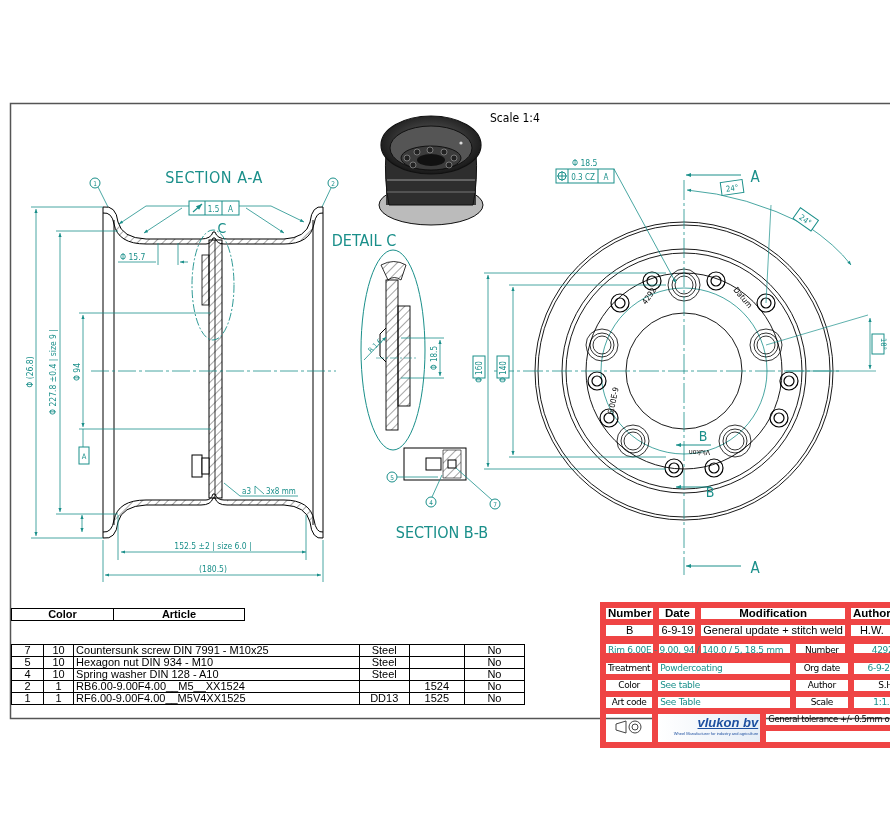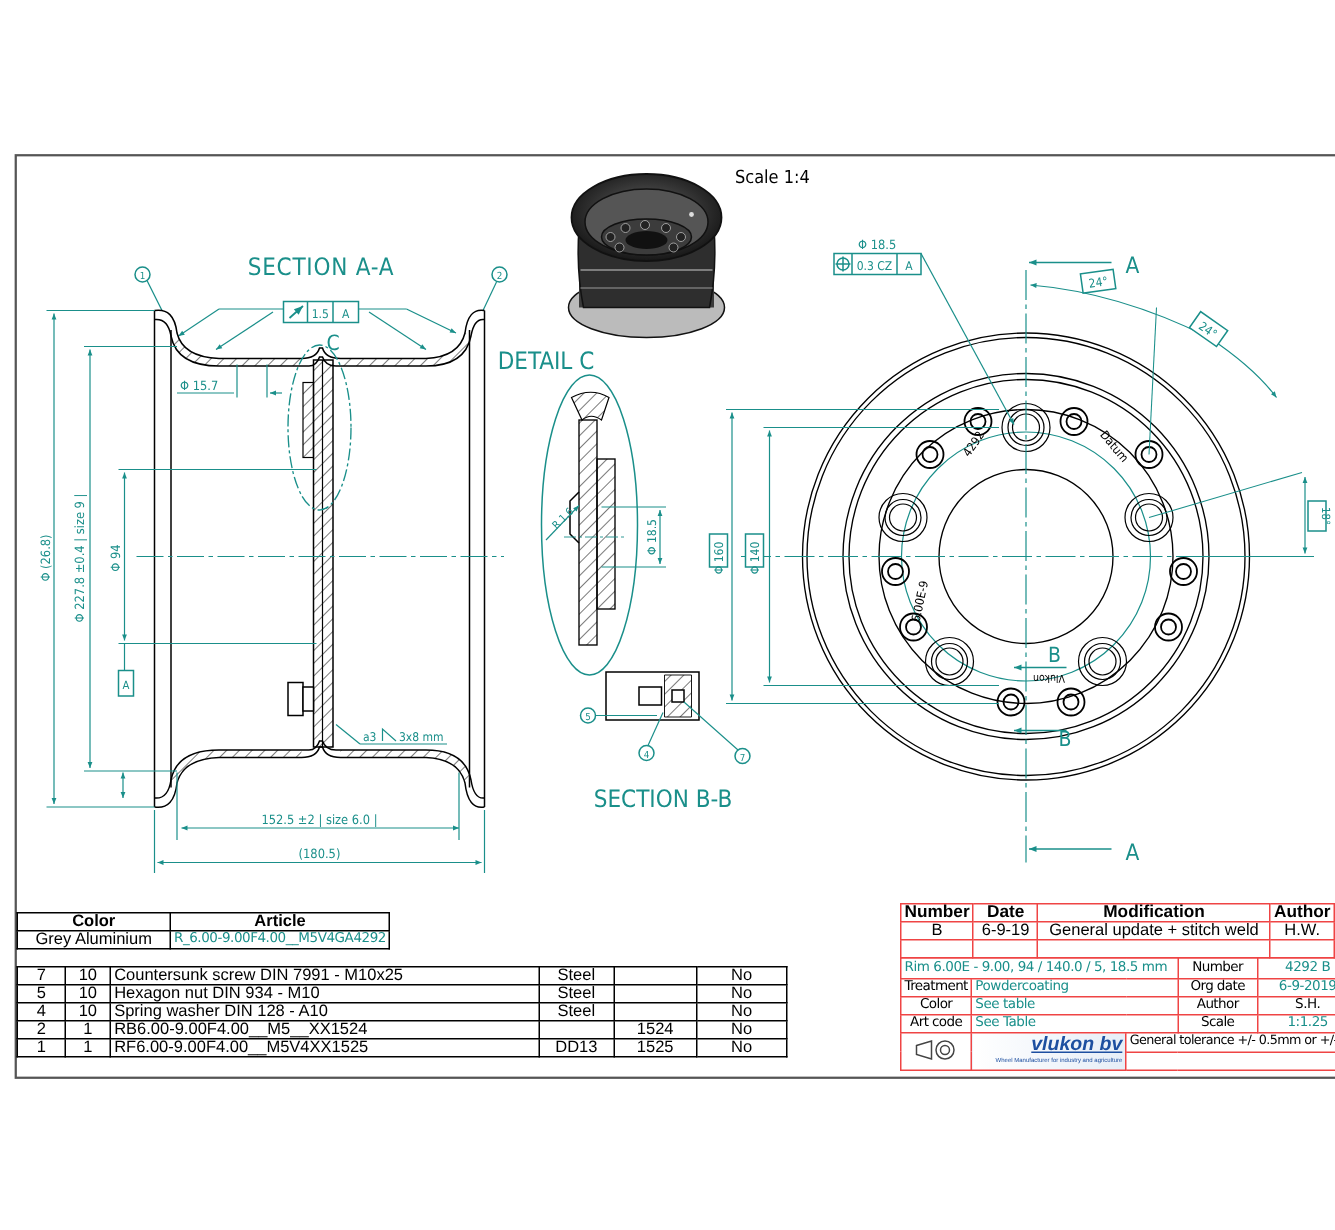--- a/index.html
+++ b/index.html
@@ -6,21 +6,21 @@
   body { width:890px; height:820px; position:relative; overflow:hidden; font-family:"Liberation Sans", sans-serif; }
   #sheet { position:absolute; left:6px; top:0; width:890px; height:820px; }
   svg text { font-family:"DejaVu Sans Condensed","DejaVu Sans", sans-serif; }
   .teal { fill:#1a8f8a; }
   table.bom { position:absolute; border-collapse:collapse; font-family:"Liberation Sans", sans-serif; font-size:11px; }
   table.bom td { border:1px solid #000; padding:0 2px; line-height:11px; height:11px; white-space:nowrap; }
   table.bom td.c { text-align:center; }
   table.bom td.h { font-weight:bold; text-align:center; }
   .tealtxt { color:#1a8f8a; font-family:"DejaVu Sans", sans-serif; font-size:9px; letter-spacing:-0.3px; }
   .tb { position:absolute; border-collapse:collapse; font-size:11px; }
-  .tb td { border:1px solid #ef4444; padding:0 2px; line-height:11px; height:11px; white-space:nowrap; }
+  .tb td { border:6px solid #ef4444; padding:0 2px; line-height:11px; height:11px; white-space:nowrap; }
   .tb td.h { font-weight:bold; text-align:center; font-size:11.5px; }
   .tb td.c { text-align:center; }
   .lbl { font-family:"DejaVu Sans", sans-serif; font-size:9px; letter-spacing:-0.4px; text-align:center; }
 </style>
 </head>
 <body>
 
 <div id="sheet">
 <svg width="890" height="820" viewBox="0 0 890 820" xmlns="http://www.w3.org/2000/svg">
   <defs>
@@ -295,24 +295,20 @@
   </g>
 </svg>
 
 
 <table class="bom" style="left:5px; top:608px;">
   <tbody>
         <tr>
     <td class="h" style="width:97px;">Color</td>
     <td class="h" style="width:126px;">Article</td>
   </tr>
-  <tr>
-    <td class="c">Grey Aluminium</td>
-    <td class="tealtxt">R_6.00-9.00F4.00__M5V4GA4292</td>
-  </tr>
 </tbody>
     </table>
 
 
 <table class="bom" style="left:5px; top:644px; width:514px;">
   <tbody>
         <tr>
     <td class="c" style="width:27px;">7</td>
     <td class="c" style="width:25px;">10</td>
     <td style="width:280px;">Countersunk screw DIN 7991 - M10x25</td>

